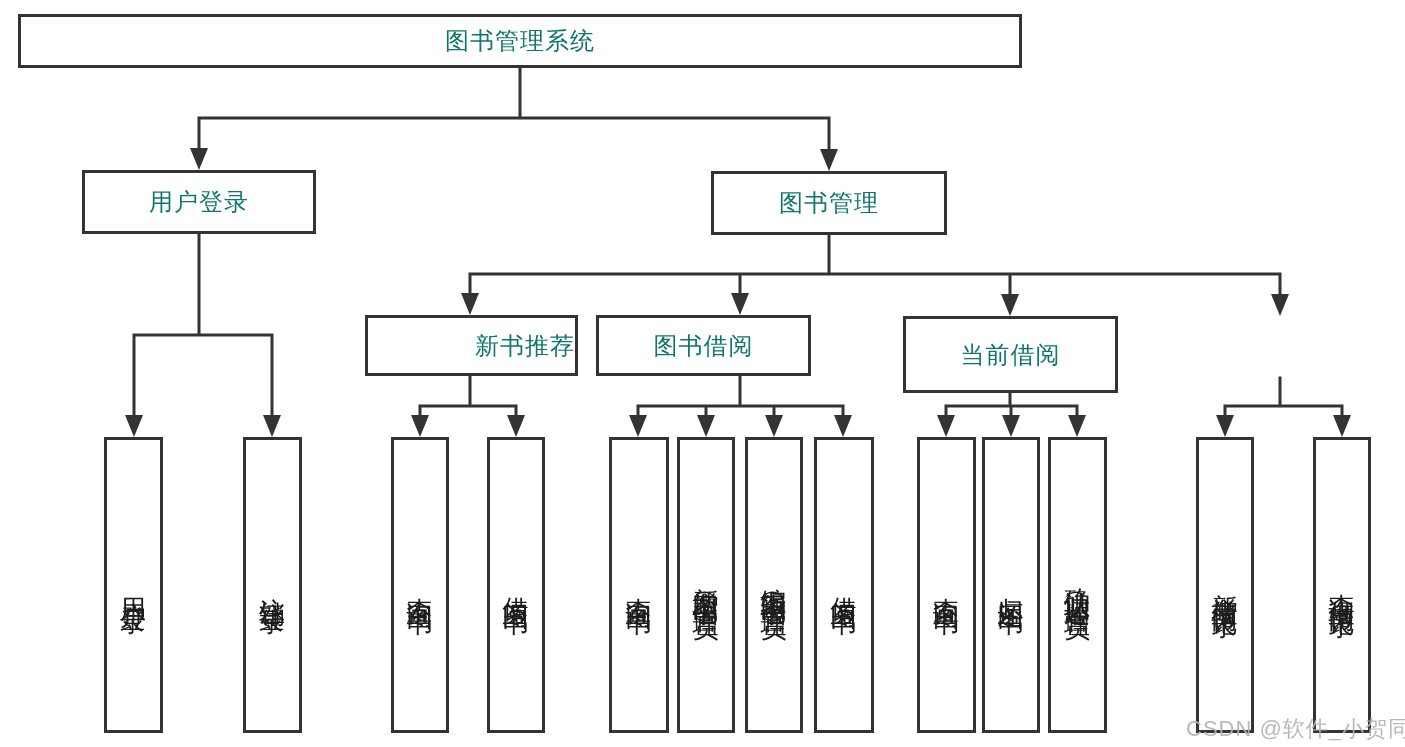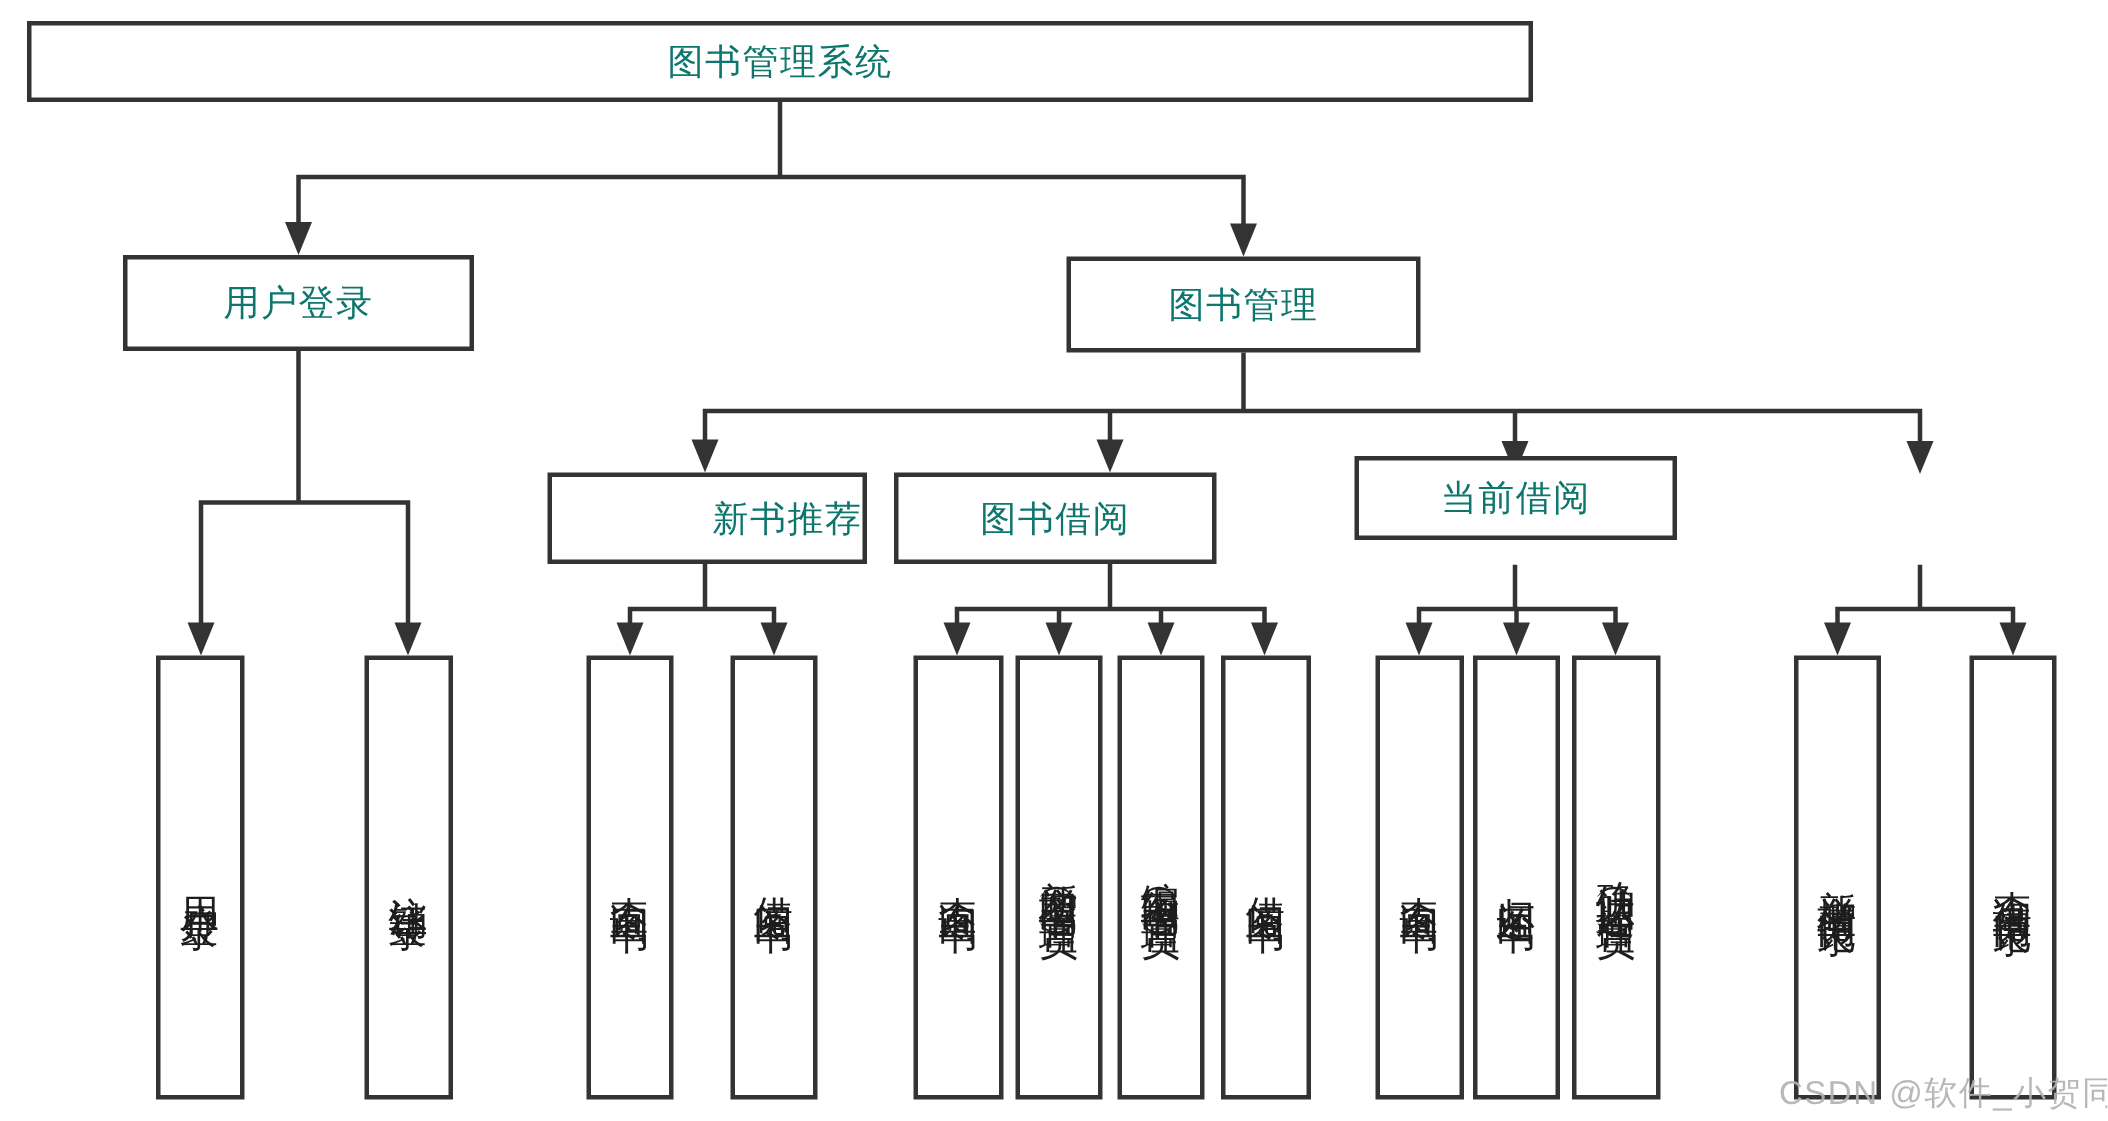--- a/index.html
+++ b/index.html
@@ -53,21 +53,21 @@
     font-size: 26px;
     letter-spacing: 4px;
     line-height: 1;
   }
   
   .n-root   { left: 18px;   top: 14px;  width: 1004px; height: 54px; }
   .n-login  { left: 82px;   top: 170px; width: 234px;  height: 64px; }
   .n-mgmt   { left: 711px;  top: 171px; width: 236px;  height: 64px; }
   .n-nbr    { left: 365px;  top: 315px; width: 213px;  height: 61px; justify-content: flex-end; }
   .n-borrow { left: 596px;  top: 315px; width: 215px;  height: 61px; }
-  .n-cur    { left: 903px;  top: 304px; width: 215px;  height: 56px; }
+  .n-cur    { left: 903px;  top: 316px; width: 215px;  height: 77px; }
   .n-rec    { left: 1172px; top: 316px; width: 216px;  height: 62px; }
   
   .l-1a { left: 104px;  width: 59px; }
   .l-1b { left: 243px;  width: 59px; }
   .l-2a { left: 391px;  width: 58px; }
   .l-2b { left: 487px;  width: 58px; }
   .l-3a { left: 609px;  width: 60px; }
   .l-3b { left: 677px;  width: 58px; }
   .l-3c { left: 745px;  width: 58px; }
   .l-3d { left: 814px;  width: 60px; }

